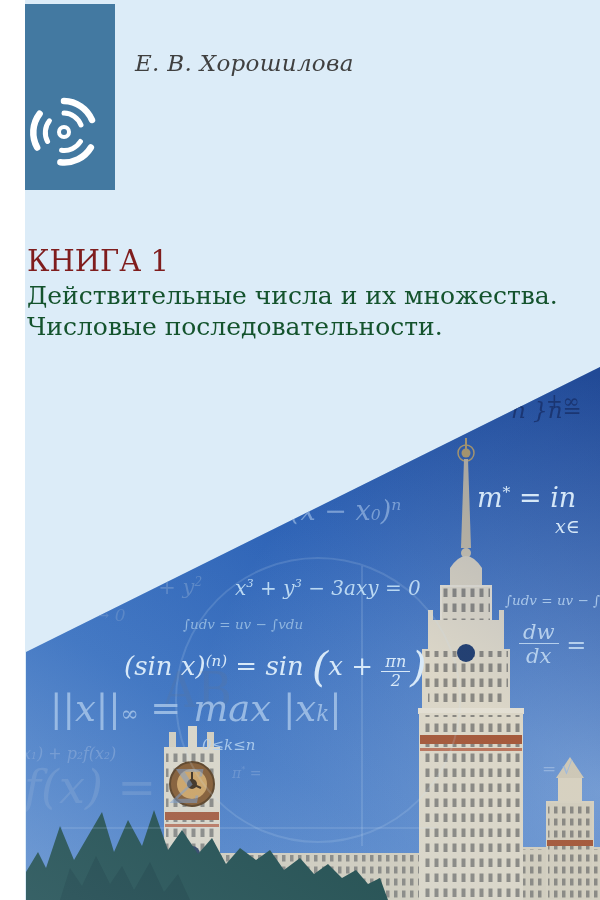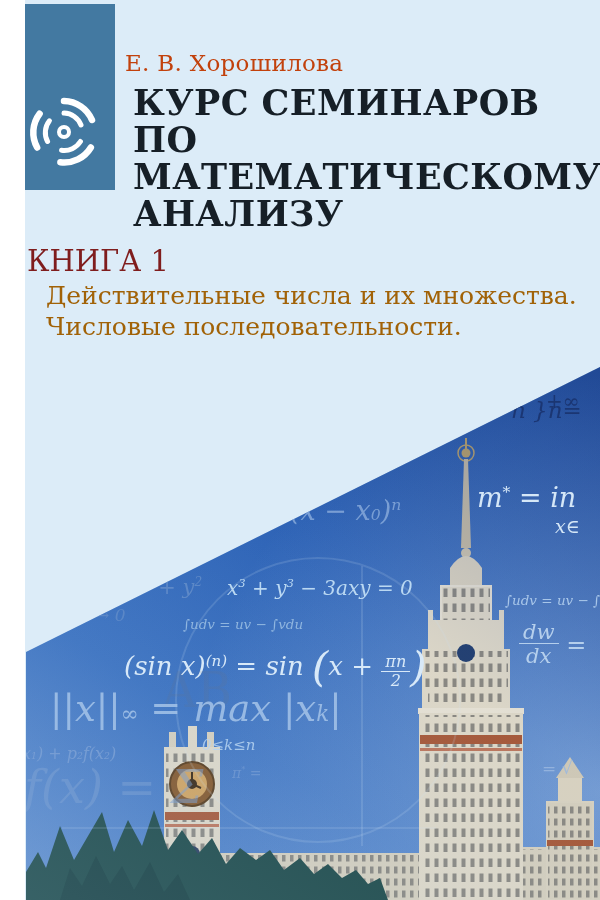--- a/index.html
+++ b/index.html
@@ -3,26 +3,26 @@
 <meta charset="utf-8">
 <style>
   html,body{margin:0;padding:0;background:#888;}
   .page{position:relative;width:600px;height:900px;background:#ffffff;overflow:hidden;
         font-family:"DejaVu Serif","Liberation Serif",serif;}
   .panel{position:absolute;left:25px;top:0;right:0;bottom:0;background:#dcecf8;}
   
   .stripe{position:absolute;left:25px;top:4px;width:90px;height:186px;background:#4379a1;}
   .logo{position:absolute;left:27px;top:94px;width:74px;height:76px;}
   
-  .author{position:absolute;left:125px;top:50px;font-size:23px;color:#c2410c;letter-spacing:.3px;}
+  .author{position:absolute;left:135px;top:50px;font-size:23px;color:#404040;letter-spacing:.3px;font-style:italic;}
   .title{position:absolute;left:133px;top:84px;font-size:35px;line-height:37px;font-weight:bold;
          color:#161f27;letter-spacing:.4px;}
   .title span{display:block;}
   .book-label{position:absolute;left:27px;top:244px;font-size:29px;color:#7f1d1d;}
-  .subtitle{position:absolute;left:27px;top:281px;font-size:25px;line-height:30.5px;color:#a16207;margin-left:19px;}
+  .subtitle{position:absolute;left:27px;top:281px;font-size:25px;line-height:30.5px;color:#14532d;}
   .subtitle span{display:block;}
   
   .photo{position:absolute;inset:0;
          clip-path:polygon(26px 652px,600px 367px,600px 900px,26px 900px);}
   .photo-bg{position:absolute;inset:0;
          background:
            radial-gradient(circle at 100% 88%, rgba(178,205,236,.55), rgba(178,205,236,0) 42%),
            linear-gradient(212deg,#1b3f8e 0%,#27539f 28%,#2f65b8 55%,#3d74c2 76%,#6b97d2 100%);}
   .photo svg.scene{position:absolute;inset:0;}
   .photo-wash{position:absolute;inset:0;
@@ -38,21 +38,21 @@
   .formula .frac{display:inline-block;text-align:center;vertical-align:-42%;line-height:1;}
   .formula .frac span{display:block;font-size:62%;padding:1px 4px;}
   .formula .frac .den{border-top:1.5px solid currentColor;}
   .formula .subline{position:absolute;line-height:1;}
   [data-fid="plus-inf"]{left:546px;top:391px;font-size:20px;color:#1a336e;opacity:.9}
   [data-fid="n-frag"]{left:511px;top:399px;font-size:23px;color:#1a336e;opacity:.9}
   [data-fid="mstar"]{left:477px;top:484px;font-size:27px;color:#d5e7f7}
   [data-fid="mstar"] .subline{left:78px;top:33px;font-size:19px}
   [data-fid="x-x0"]{left:290px;top:497px;font-size:27px;color:#86a9da;opacity:.85}
   [data-fid="x2y2"]{left:132px;top:577px;font-size:21px;color:#6e95cc;opacity:.7}
-  [data-fid="cubic"]{left:227px;top:578px;font-size:20px;color:#bad8f2}
+  [data-fid="cubic"]{left:235px;top:578px;font-size:20px;color:#bad8f2}
   [data-fid="to0"]{left:95px;top:607px;font-size:17px;color:#6e95cc;opacity:.6}
   [data-fid="int-c"]{left:183px;top:618px;font-size:13.5px;color:#8fb5df}
   [data-fid="int-r"]{left:505px;top:594px;font-size:13.5px;color:#a8c6e9}
   [data-fid="sinx"]{left:124px;top:646px;font-size:26px;color:#d8e9f8}
   [data-fid="dwdx"]{left:519px;top:620px;font-size:24px;color:#b5cfec}
   [data-fid="dwdx"] .frac span{font-size:88%;}
   [data-fid="ab"]{left:162px;top:666px;font-size:48px;color:#737373;opacity:.12;font-style:normal}
   [data-fid="norm"]{left:50px;top:690px;font-size:37px;color:#a5c4e9;opacity:.85}
   [data-fid="norm"] .subline{left:152px;top:48px;font-size:15px;color:#b7d4f1}
   [data-fid="p2f"]{left:22px;top:746px;font-size:16px;color:#7fa3d6;opacity:.8}
@@ -81,25 +81,20 @@
           <path d="M37,19 A19,19 0 0 1 54,31" transform="rotate(120 37 38)"></path>
           <path d="M37,19 A19,19 0 0 1 54,31" transform="rotate(240 37 38)"></path>
         </g>
       </g>
       <circle cx="37" cy="38" r="7" fill="#ffffff"></circle>
       <circle cx="37" cy="38" r="3" fill="#4379a1"></circle>
     </svg>
   </div>
 
   <div class="author">Е. В. Хорошилова</div>
-  <div class="title">
-    <span>КУРС СЕМИНАРОВ</span>
-    <span>ПО МАТЕМАТИЧЕСКОМУ</span>
-    <span>АНАЛИЗУ</span>
-  </div>
 
   <div class="book-label">КНИГА 1</div>
   <div class="subtitle">
     <span>Действительные числа и их множества.</span>
     <span>Числовые последовательности.</span>
   </div>
 
   <div class="photo">
     <div class="photo-bg"></div>
 

